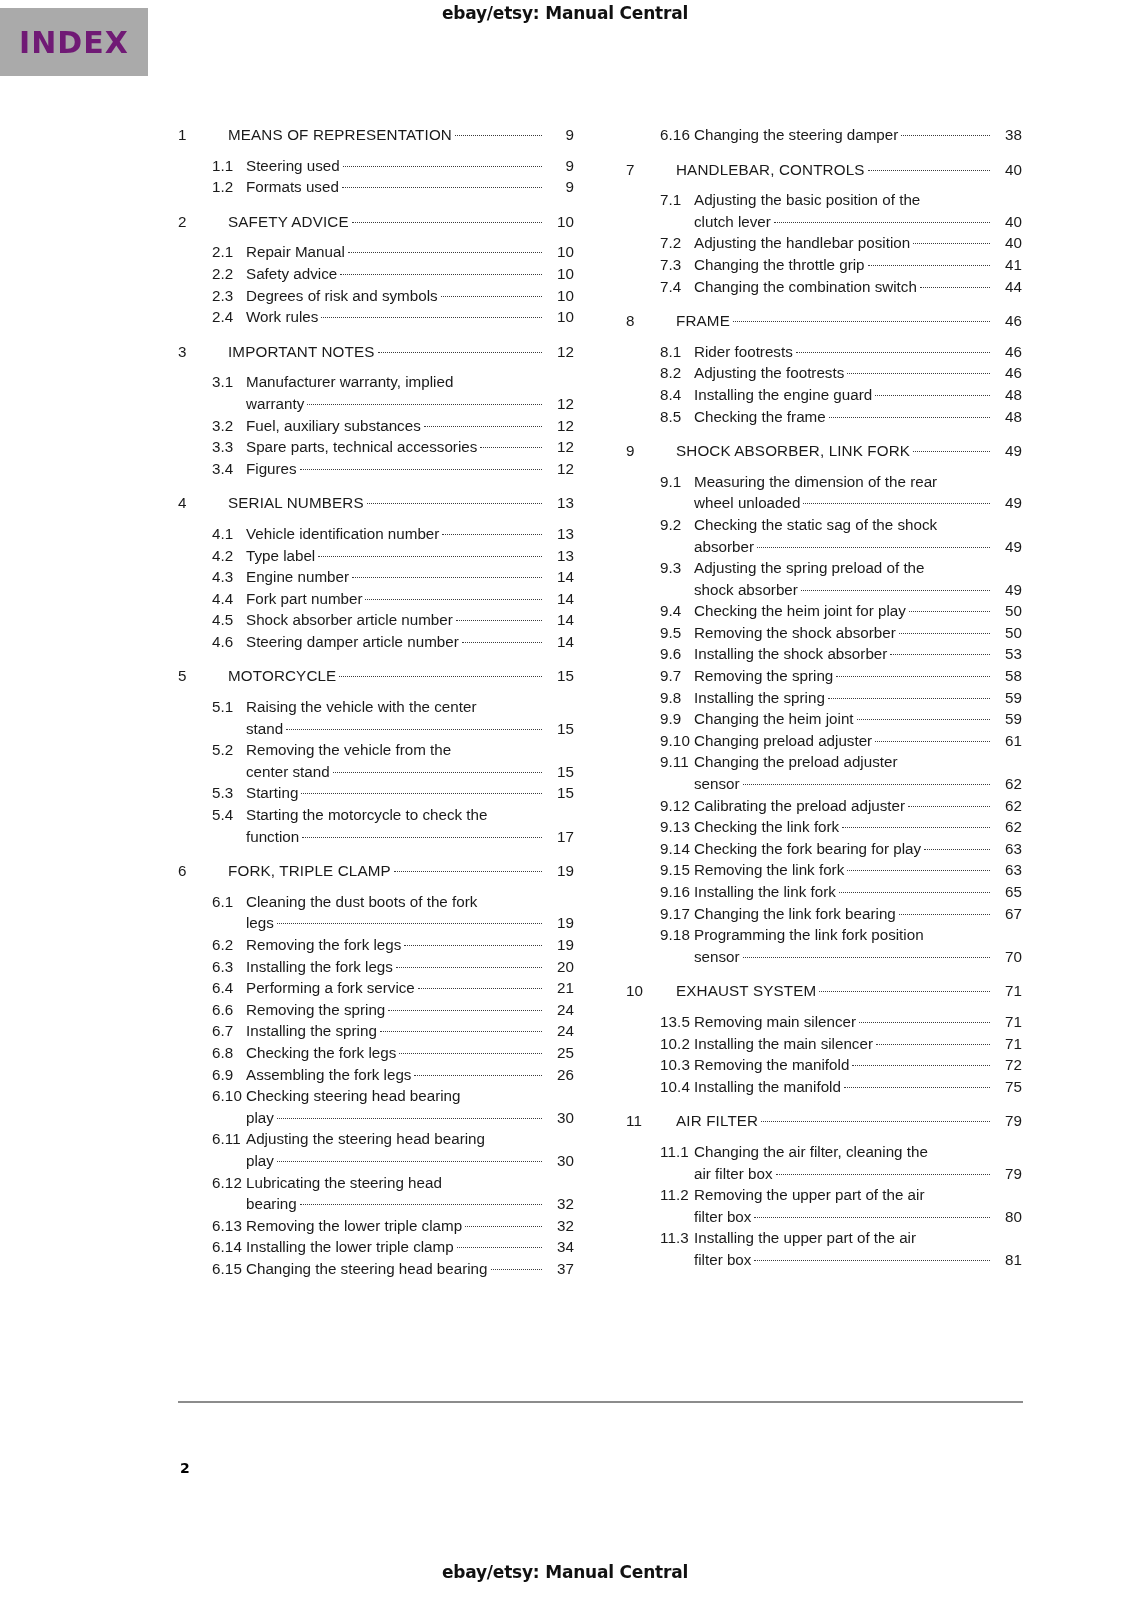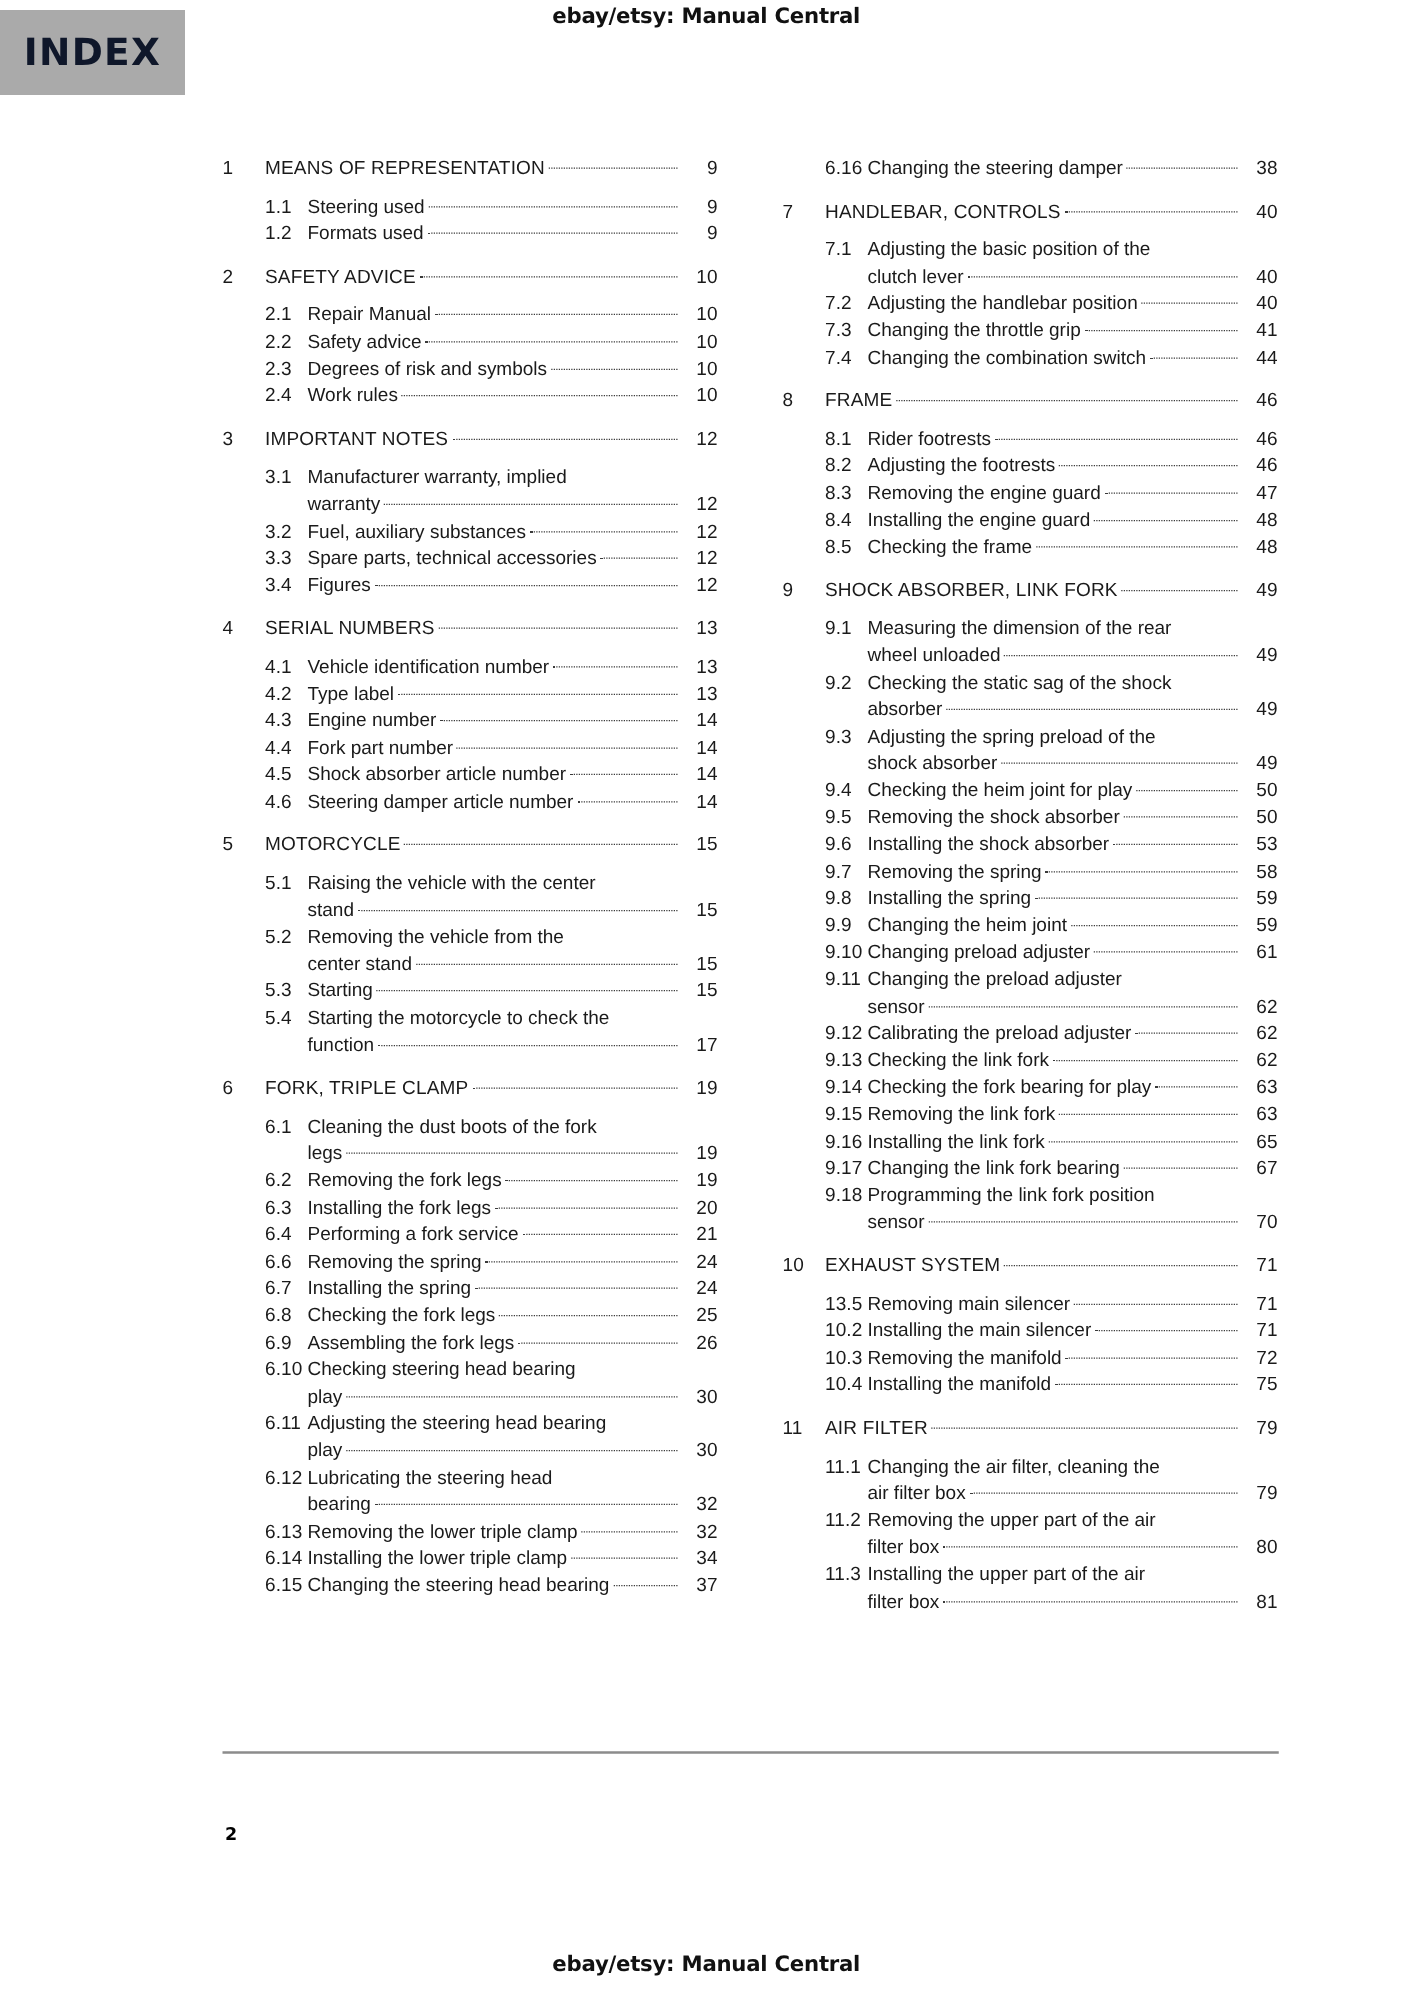--- a/index.html
+++ b/index.html
@@ -53,21 +53,21 @@
     background: #aaaaaa;
     display: flex;
     align-items: center;
     justify-content: center;
   }
   .index-tab-label {
     font-family: "DejaVu Sans", sans-serif;
     font-size: 30px;
     font-weight: 700;
     letter-spacing: 1px;
-    color: #0f172a;
+    color: #701a75;
   }
 
   
   .toc-wrap {
     position: absolute;
     top: 124px;
     left: 178px;
     width: 845px;
     display: flex;
     gap: 52px;
@@ -114,20 +114,21 @@
     flex: 1 1 auto;
     min-width: 0;
     display: flex;
     align-items: baseline;
   }
   .title {
     white-space: normal;
   }
   .entry.lvl1 .title {
     letter-spacing: 0.15px;
+    margin-left: 16px;
   }
   .leader {
     flex: 1 1 auto;
     min-width: 6px;
     border-bottom: 1.4px dotted #3a3a3a;
     position: relative;
     top: -4px;
     margin: 0 2px 0 3px;
     height: 1px;
   }
@@ -614,28 +615,20 @@
       </div>
       <div class="entry lvl2">
         <span class="num">8.2</span>
         <div class="body">
           <span class="title">Adjusting the footrests</span>
           <span class="leader"></span>
           <span class="pg">46</span>
         </div>
       </div>
       <div class="entry lvl2">
-        <span class="num">8.3</span>
-        <div class="body">
-          <span class="title">Removing the engine guard</span>
-          <span class="leader"></span>
-          <span class="pg">47</span>
-        </div>
-      </div>
-      <div class="entry lvl2">
         <span class="num">8.4</span>
         <div class="body">
           <span class="title">Installing the engine guard</span>
           <span class="leader"></span>
           <span class="pg">48</span>
         </div>
       </div>
       <div class="entry lvl2">
         <span class="num">8.5</span>
         <div class="body">

